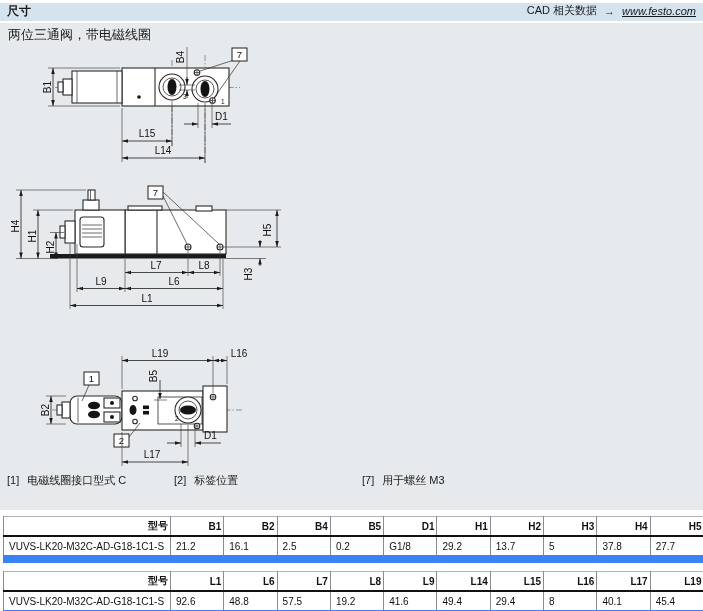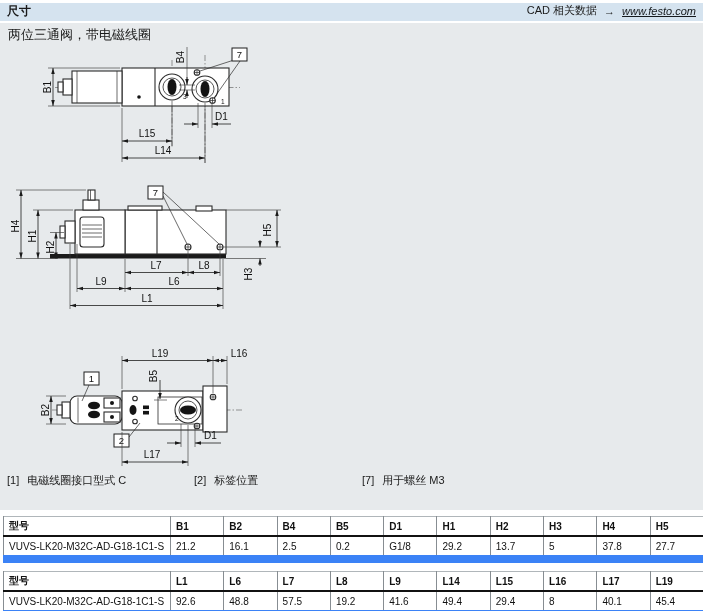--- a/index.html
+++ b/index.html
@@ -45,21 +45,21 @@
   table.dim-table {
     border-collapse:collapse; table-layout:fixed; width:700px;
     font-size:10px; color:#111; margin-bottom:8px;
   }
   table.dim-table th, table.dim-table td {
     border-left:1px solid #878d92; padding:2px 2px 2px 5px; text-align:left;
     white-space:nowrap; overflow:hidden; height:14px; vertical-align:middle;
   }
   table.dim-table thead tr { border-top:1px solid #b0b6ba; border-bottom:2px solid #111; }
   table.dim-table tbody tr { border-bottom:8px solid #3b82f6; }
-  table.dim-table th { font-weight:bold; }
+  table.dim-table th { font-weight:bold;text-align:right; }
 </style>
 </head>
 <body>
 
 <div class="page">
 
   <div class="header-bar">
     <span class="page-title">尺寸</span>
     <span class="cad-area">
       <span>CAD 相关数据</span>
@@ -290,21 +290,21 @@
         <line class="ext" x1="188" y1="425" x2="188" y2="466"></line>
         <line class="dim" x1="122" y1="462" x2="188" y2="462" marker-start="url(#arr)" marker-end="url(#arr)"></line>
         <text class="dt" x="152" y="458" text-anchor="middle">L17</text>
       </g>
     </svg>
 
     <div class="footnotes">
       <div class="footnote" style="left:7px">
         <span class="fn-ref">[1]</span><span class="fn-text">电磁线圈接口型式 C</span>
       </div>
-      <div class="footnote" style="left:194px">
+      <div class="footnote" style="left:174px">
         <span class="fn-ref">[2]</span><span class="fn-text">标签位置</span>
       </div>
       <div class="footnote" style="left:362px">
         <span class="fn-ref">[7]</span><span class="fn-text">用于螺丝 M3</span>
       </div>
     </div>
   </div>
 
   <div class="tables-wrap">
 

